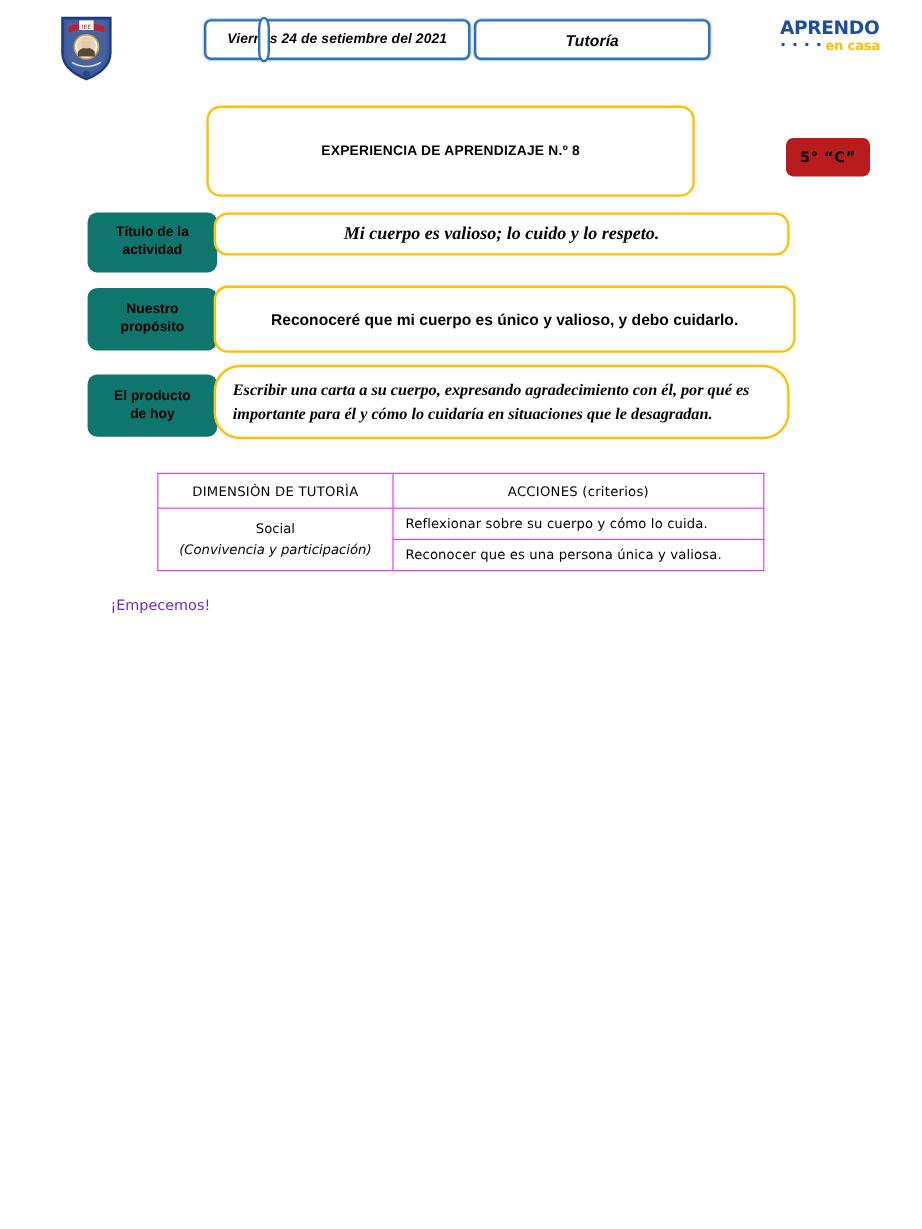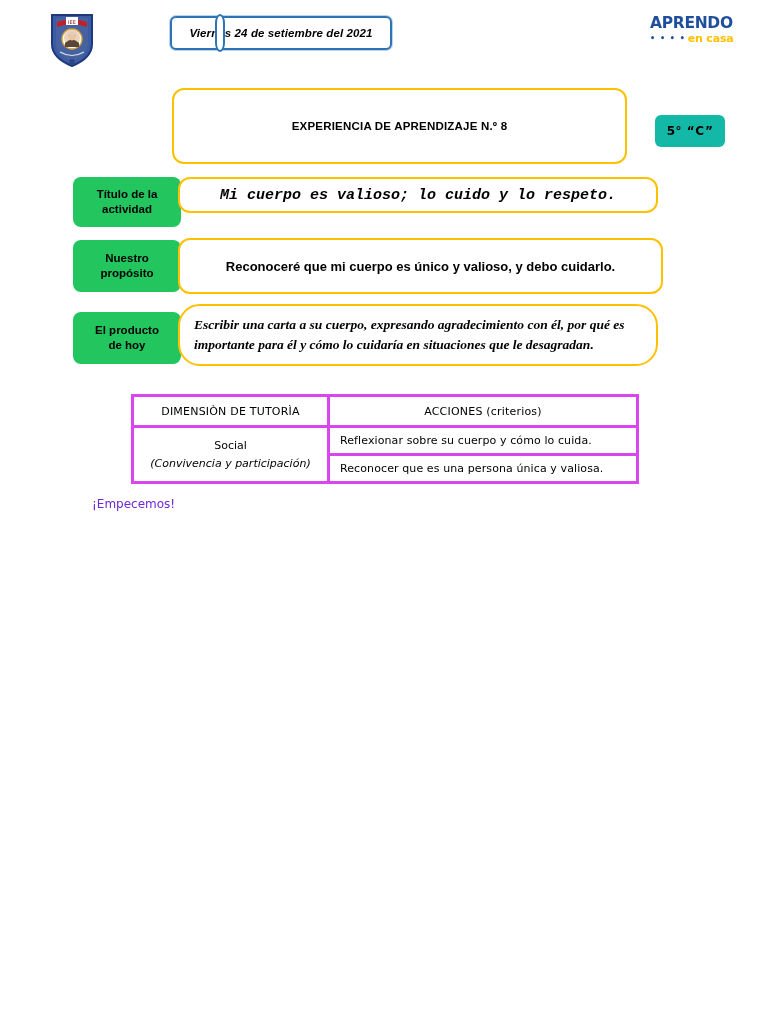--- a/index.html
+++ b/index.html
@@ -101,21 +101,21 @@
     letter-spacing: 1px;
     vertical-align: middle;
     margin-right: 2px;
   }
 
   
   .experiencia-box {
     position: absolute;
     left: 172px;
     top: 88px;
-    width: 455px;
+    width: 407px;
     height: 76px;
     box-sizing: border-box;
     border: 2.5px solid #FFC000;
     border-radius: 12px;
     background: #ffffff;
     display: flex;
     flex-direction: column;
     align-items: center;
     justify-content: center;
     gap: 14px;
@@ -131,37 +131,37 @@
     letter-spacing: .7px;
     font-family: "DejaVu Sans", sans-serif;
   }
 
   .grade-badge {
     position: absolute;
     left: 655px;
     top: 115px;
     width: 70px;
     height: 32px;
-    background: #14b8a6;
+    background: #b91c1c;
     border-radius: 6px;
     display: flex;
     align-items: center;
     justify-content: center;
     font-size: 12px;
     font-weight: bold;
     letter-spacing: .5px;
     font-family: "DejaVu Sans", sans-serif;
   }
 
   
   .yellow-label {
     position: absolute;
     left: 73px;
     width: 108px;
-    background: #22c55e;
+    background: #0f766e;
     border-radius: 8px;
     display: flex;
     align-items: center;
     justify-content: center;
     text-align: center;
     font-size: 11.5px;
     font-weight: bold;
     line-height: 1.3;
     color: #000;
   }
@@ -186,21 +186,21 @@
     display: flex; align-items: center; justify-content: center;
   }
   .content-box.c3 {
     top: 304px; width: 480px; height: 62px;
     display: flex; align-items: center;
     padding: 0 14px;
     border-radius: 22px;
   }
 
   .txt-title {
-    font-family: Liberation Mono, monospace;
+    font-family: Liberation Serif, serif;
     font-size: 15px;
     font-weight: bold;
     font-style: italic;
   }
   .txt-purpose {
     font-size: 13px;
     font-weight: bold;
   }
   .txt-product {
     font-family: "Liberation Serif", serif;
@@ -213,21 +213,21 @@
   
   .dim-table {
     position: absolute;
     left: 131px;
     top: 394px;
     width: 505px;
     border-collapse: collapse;
     table-layout: fixed;
   }
   .dim-table td, .dim-table th {
-    border: 3px solid #d946ef;
+    border: 1px solid #d946ef;
     padding: 3px 6px;
     font-size: 11px;
     font-weight: normal;
     text-align: center;
     vertical-align: middle;
     font-family: "DejaVu Sans", sans-serif;
   }
   .dim-table .col-a { width: 196px; }
   .dim-table .col-b { width: 309px; }
   .dim-table thead td { height: 22px; letter-spacing: .2px; }
@@ -270,20 +270,23 @@
     <circle cx="24" cy="24" r="4.4" fill="#E8C7A8"></circle>
     <path d="M19.8 22.5 Q24 18.5 28.2 22.5 Q24 21 19.8 22.5 Z" fill="#d8d8d8"></path>
     <path d="M12 40 Q24 47 36 40" fill="none" stroke="#ffffff" stroke-width="1.2" opacity=".8"></path>
     <circle cx="24" cy="50" r="3" fill="#2B4786"></circle>
   </svg>
 </div>
 
 <div class="header-strip">
   <div class="hdr-box date">
     <span>Viernes 24 de setiembre del 2021</span>
+  </div>
+  <div class="hdr-box area">
+    <span>Tutoría</span>
   </div>
 </div>
 <div class="hdr-divider"></div>
 
 <div class="aprendo-logo">
   <div class="aprendo-top">APRENDO</div>
   <div class="aprendo-bot">
     <span class="aprendo-dots">• • • •</span><span>en casa</span>
   </div>
 </div>

